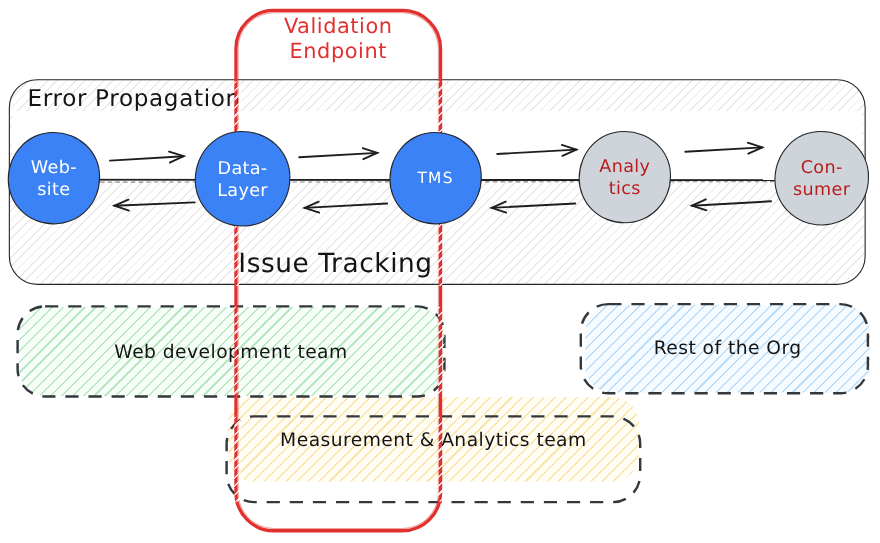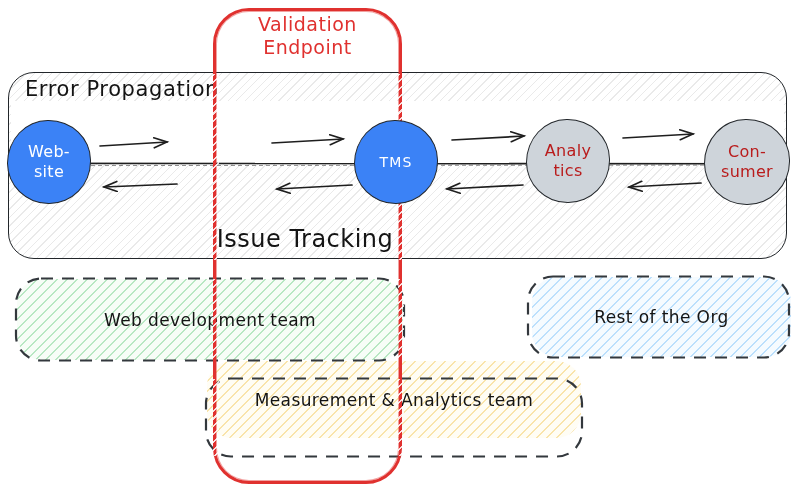--- a/index.html
+++ b/index.html
@@ -131,20 +131,24 @@
   <div class="stripe" style="left:397.5px;top:379px;height:77px"></div>
   <div class="validation-label">
     <span>Validation</span>
     <span>Endpoint</span>
   </div>
 
   <div class="node node-red" style="left:7px;top:120px;width:84px;height:84px">
     <span class="node-line">Web-</span>
     <span class="node-line">site</span>
   </div>
+  <div class="node node-red" style="left:177px;top:119px;width:87px;height:87px">
+    <span class="node-line">Data-</span>
+    <span class="node-line">Layer</span>
+  </div>
   <div class="node node-red node-tms" style="left:354px;top:120px;width:84px;height:84px">
     <span class="node-line">TMS</span>
 
   </div>
   <div class="node node-gray" style="left:526px;top:119px;width:84px;height:84px">
     <span class="node-line">Analy</span>
     <span class="node-line">tics</span>
   </div>
   <div class="node node-gray" style="left:704px;top:119px;width:86px;height:86px">
     <span class="node-line">Con-</span>

